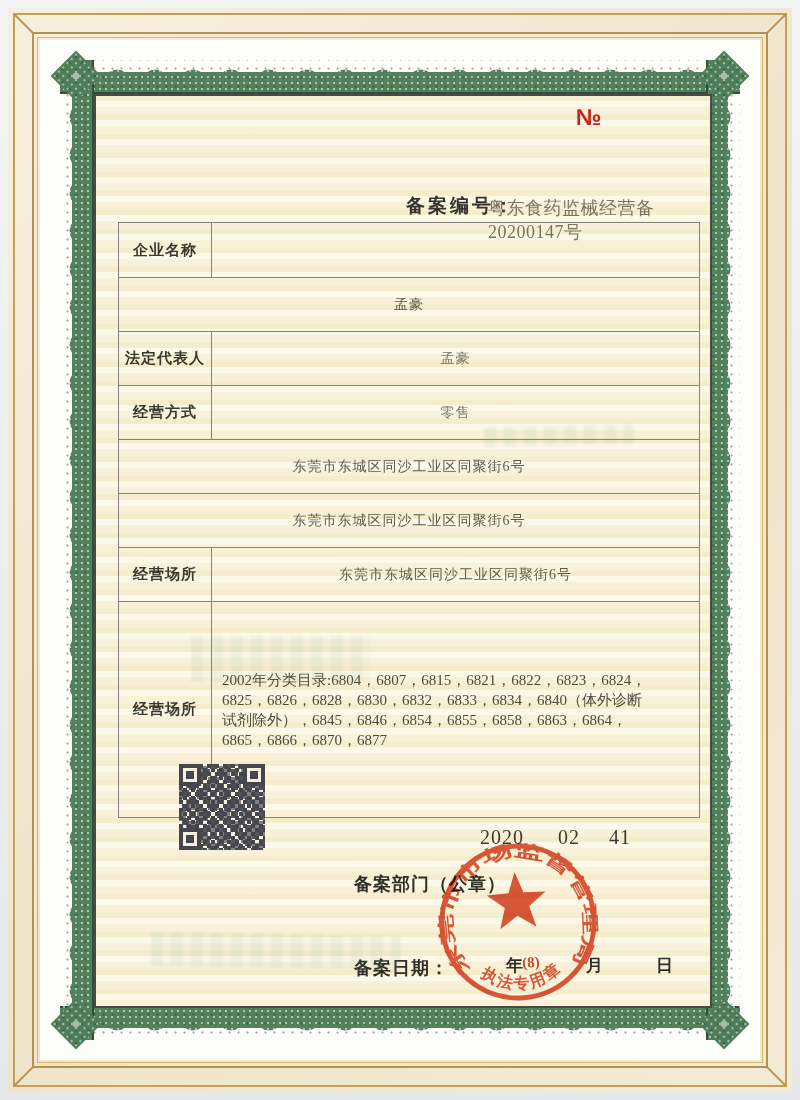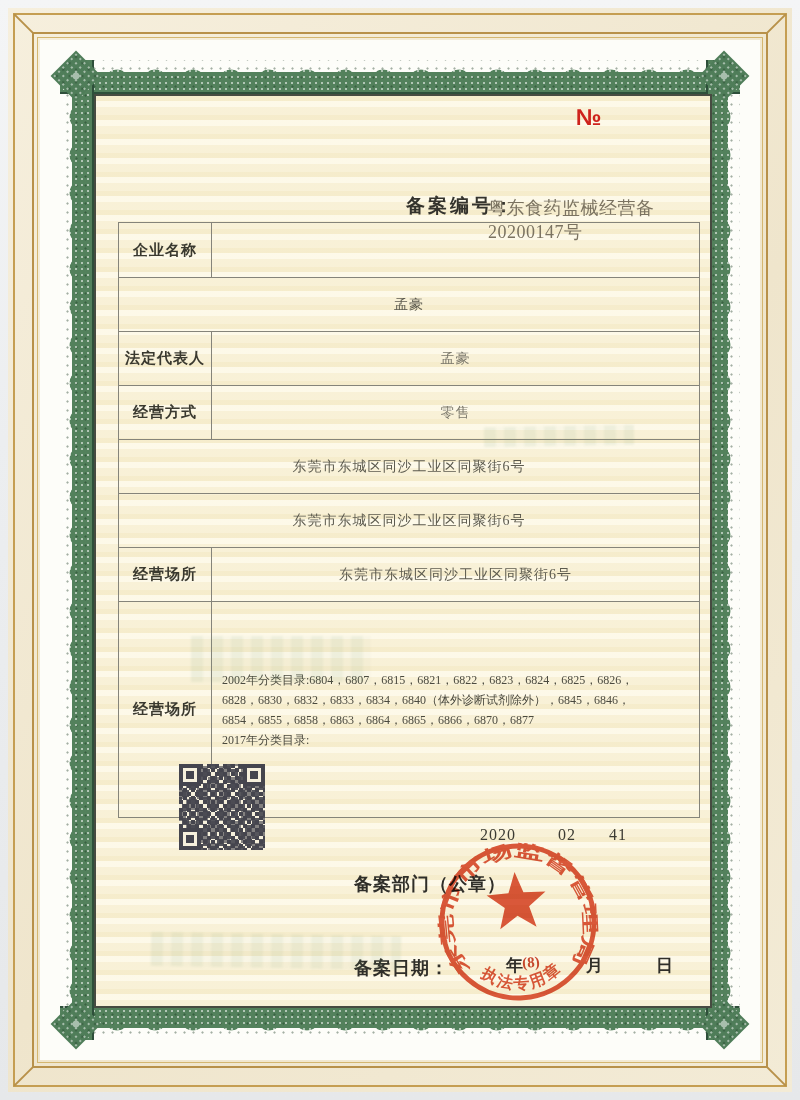--- a/index.html
+++ b/index.html
@@ -122,39 +122,39 @@
   }
   .tvalue {
     flex:1; display:flex; align-items:center; justify-content:center;
     font-size:14px; letter-spacing:1px; color:#5c5a4e;
   }
   .tvalue.faded { color:#7b786b; }
   .tvalue.scope-val {
     flex-direction:column; align-items:flex-start; justify-content:center;
     padding-left:10px; letter-spacing:0;
   }
-  .scope-val p { width:432px; font-size:12px; line-height:20px; color:#4b4a3f; }
+  .scope-val p { width:432px; font-size:15px; line-height:20px; color:#4b4a3f; }
   
   .qr {
     position:absolute; left:83px; top:668px; width:86px; height:86px; z-index:3;
     background-color:#f6f0dc;
     background-image:
       conic-gradient(#45454e 25%, transparent 0 50%, #45454e 0 75%, transparent 0),
       conic-gradient(rgba(69,69,78,.9) 25%, transparent 0 50%, rgba(69,69,78,.9) 0 75%, transparent 0),
       conic-gradient(rgba(69,69,78,.65) 25%, transparent 0 50%, rgba(69,69,78,.65) 0 75%, transparent 0);
     background-size:8px 8px, 14px 14px, 22px 22px;
     background-position:0 0, 3px 5px, 7px 2px;
   }
   .qr .eye { position:absolute; width:22px; height:22px; border:4px solid #45454e; background:#f6f0dc; }
   .qr .eye::after { content:""; position:absolute; left:3px; top:3px; width:8px; height:8px; background:#45454e; }
   .qr .eye.tl { left:0; top:0; }
   .qr .eye.tr { right:0; top:0; }
   .qr .eye.bl { left:0; bottom:0; }
   
-  .d { position:absolute; top:730px; font-size:16px; color:#3c3b33; letter-spacing:1px; }
+  .d { position:absolute; top:730px; font-size:20px; color:#3c3b33; letter-spacing:1px; }
   .d.y  { left:384px; } .d.m { left:462px; } .d.dd { left:513px; }
   .dept  { position:absolute; left:258px; top:776px; font-size:18px; font-weight:bold; letter-spacing:1px; color:#2f2e29; }
   .fdate { position:absolute; left:258px; top:860px; font-size:18px; font-weight:bold; letter-spacing:1px; color:#2f2e29; }
   .unit  { position:absolute; top:858px; font-size:17px; font-weight:600; color:#2f2e29; }
   .u-year { left:410px; } .u-month { left:490px; } .u-day { left:560px; }
   
   .seal {
     position:absolute; left:337px; top:741px; width:170px; height:170px;
     transform:rotate(-4deg); mix-blend-mode:multiply; opacity:.92; z-index:4;
   }
@@ -247,21 +247,20 @@
         <div class="tvalue">
             <span>东莞市东城区同沙工业区同聚街6号</span>
           </div>
       </div>
       <div class="trow scope">
         <div class="tlabel">
             <span>经营场所</span>
           </div>
         <div class="tvalue scope-val">
           <p>2002年分类目录:6804，6807，6815，6821，6822，6823，6824，6825，6826，6828，6830，6832，6833，6834，6840（体外诊断试剂除外），6845，6846，6854，6855，6858，6863，6864，6865，6866，6870，6877</p>
-          <p>2017年分类目录:</p>
         </div>
       </div>
     </div>
 
     <div class="qr">
       <i class="eye tl"></i>
       <i class="eye tr"></i>
       <i class="eye bl"></i>
     </div>
 

